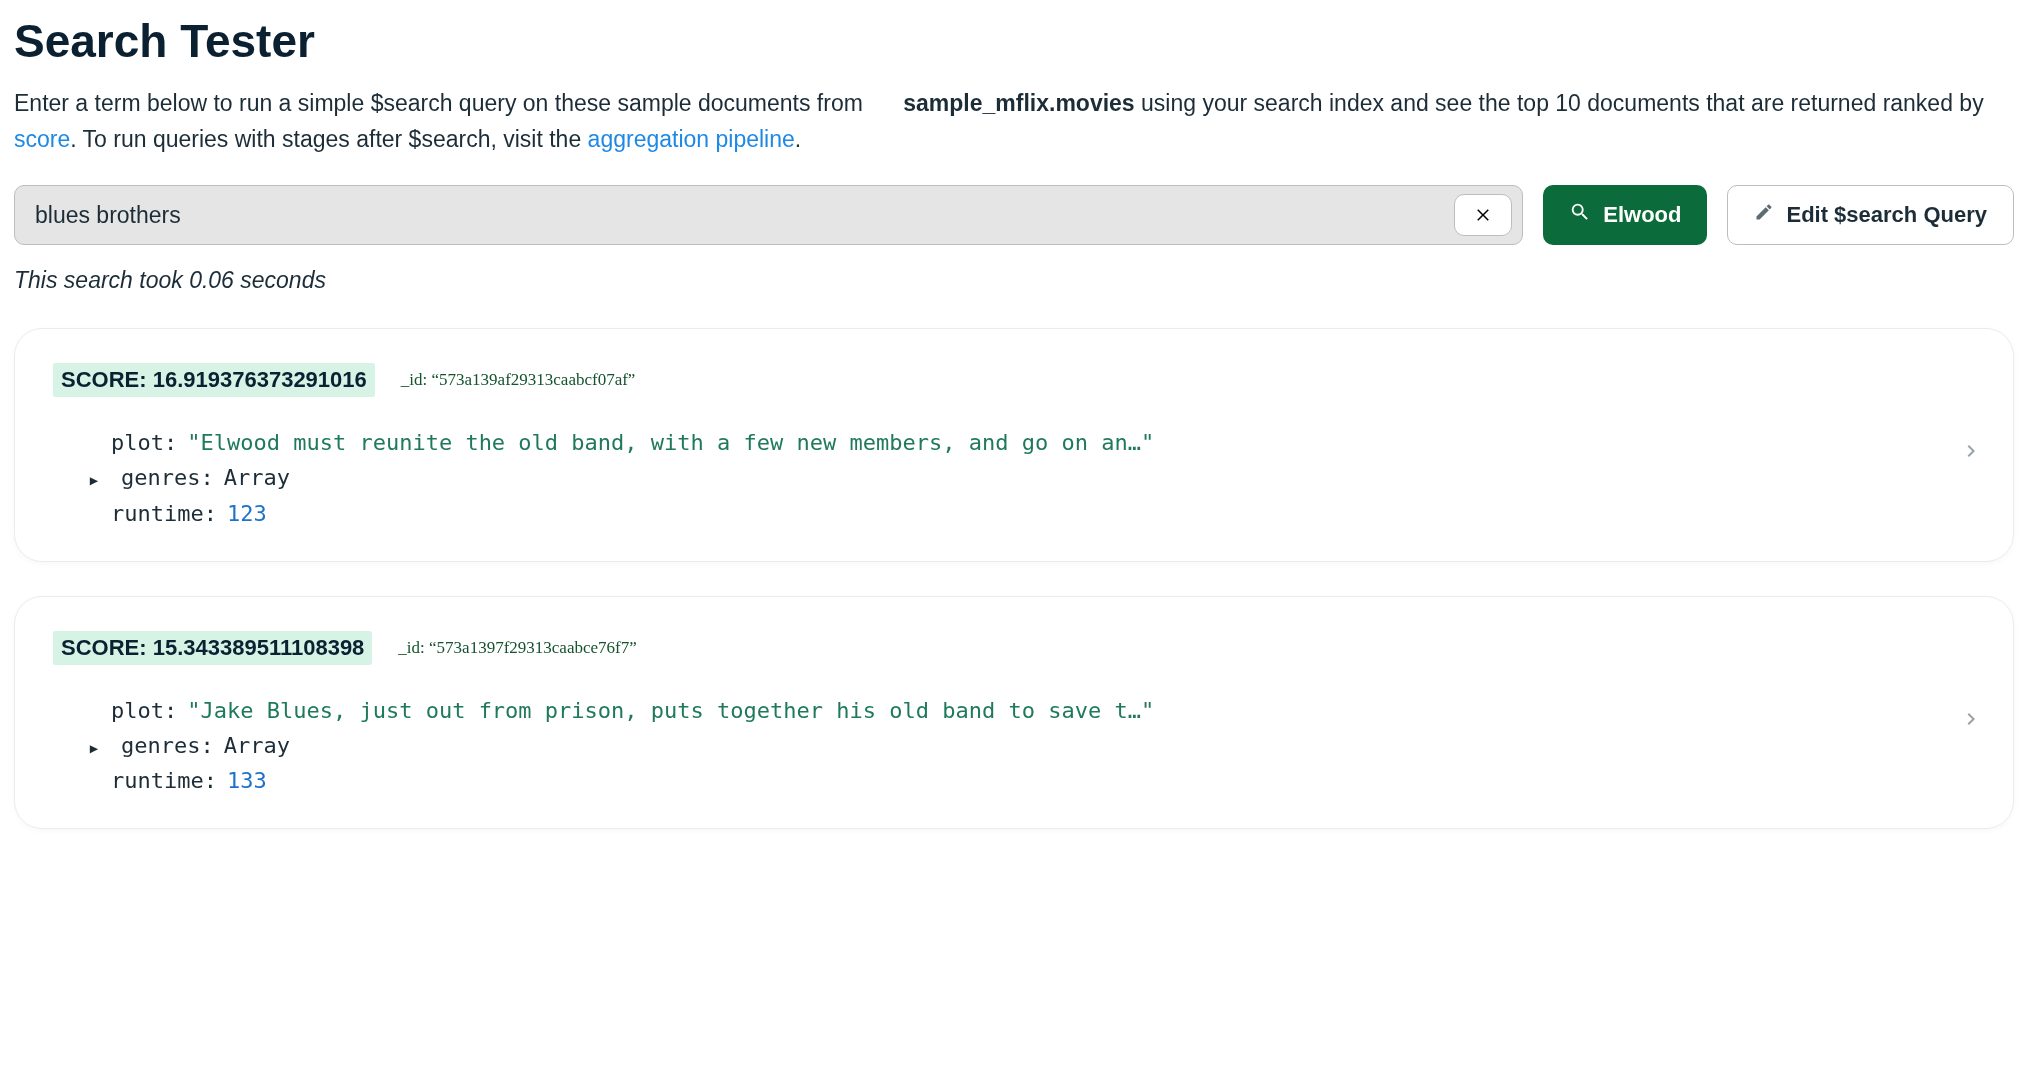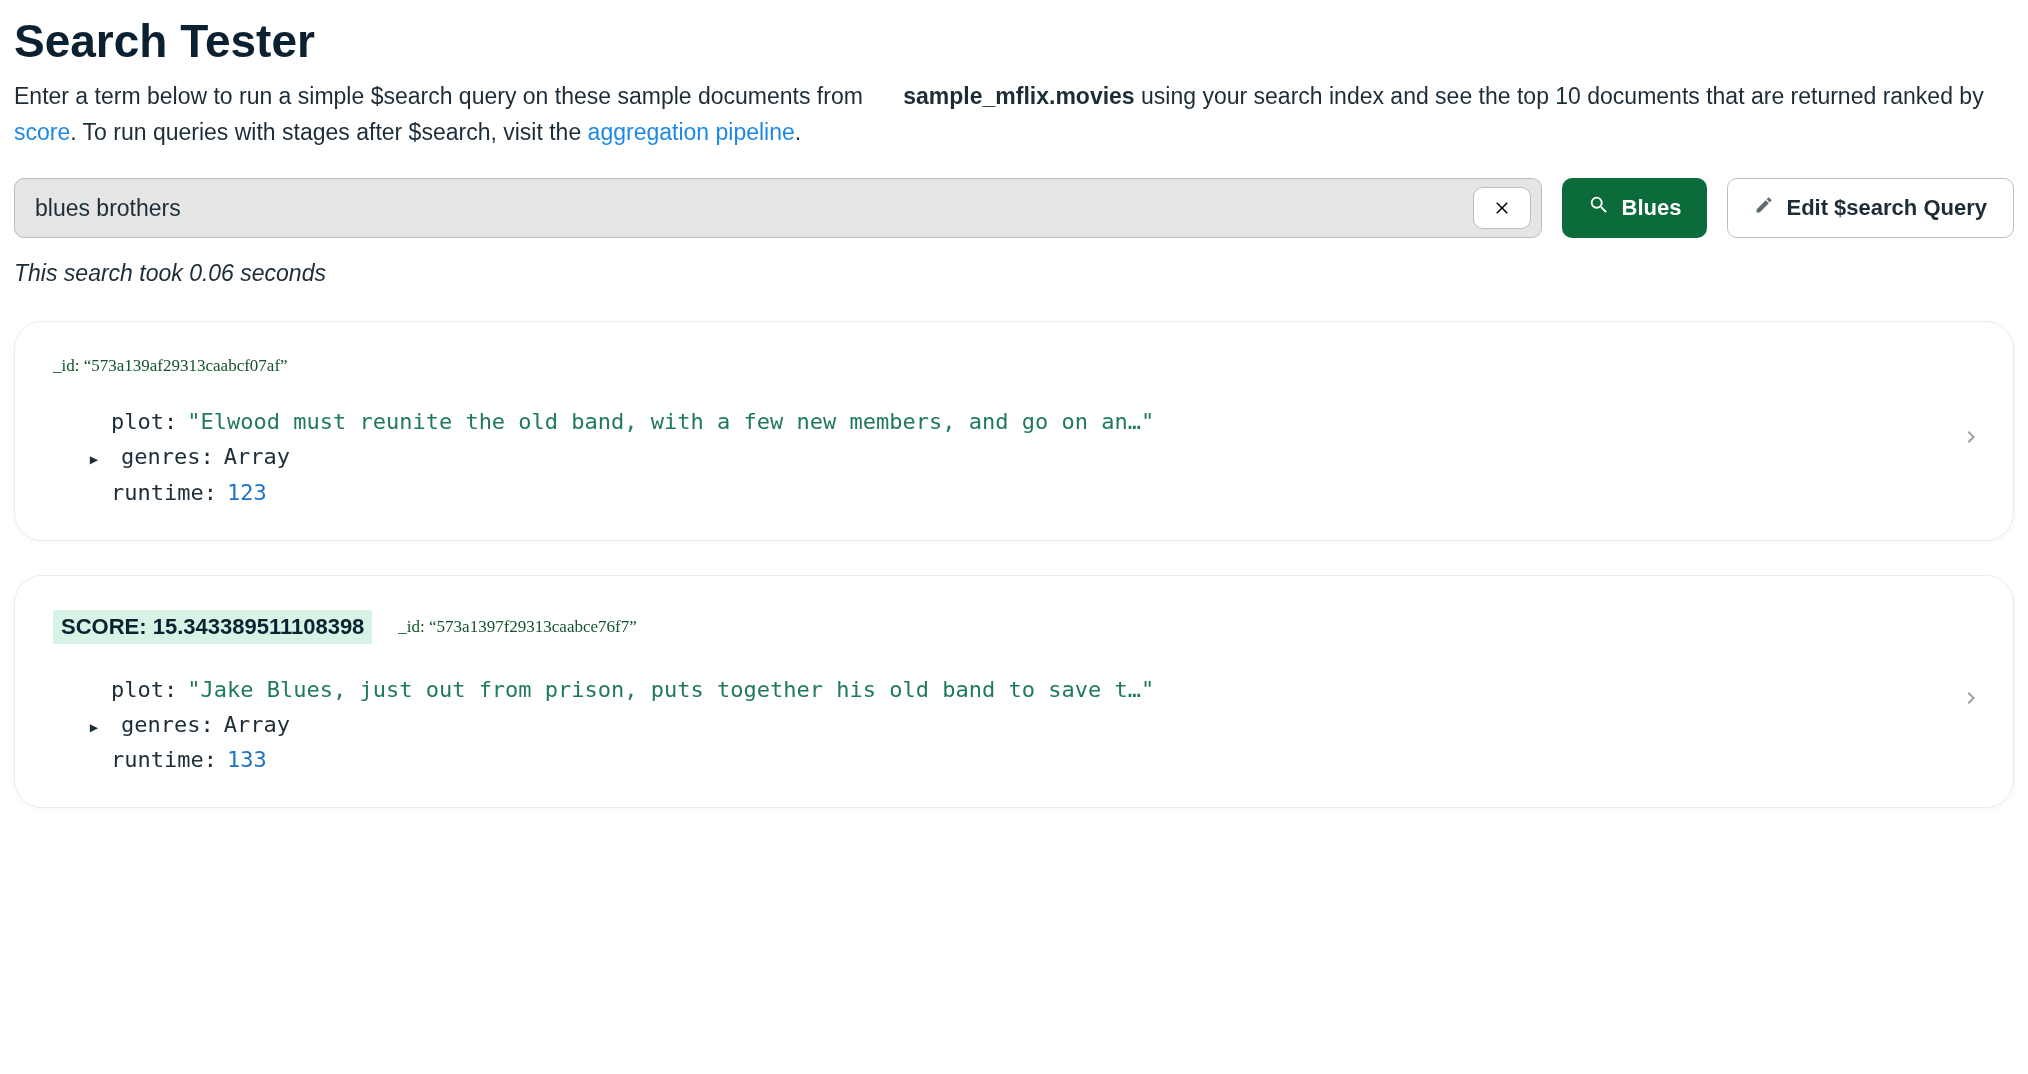--- a/index.html
+++ b/index.html
@@ -7,21 +7,21 @@
     font-family: -apple-system, BlinkMacSystemFont, "Segoe UI", Helvetica, Arial, sans-serif;
     background: #fff;
     padding: 14px;
     color: #1c2d38;
     font-size: 21px;
   }
   h1.page-title {
     font-size: 46px;
     font-weight: 700;
     color: #0b2030;
-    margin-bottom: 11px;
+    margin-bottom: 18px;
   }
   .intro {
     font-size: 23px;
     line-height: 1.55;
     color: #1c2d38;
     margin-bottom: 28px;
   }
   .intro strong { font-weight: 700; margin-left: 34px; }
   .intro a { color: #1e88e5; text-decoration: none; }
   .search-row {
@@ -172,36 +172,37 @@
           </svg>
       </span>
     </button>
   </div>
   <button class="btn btn-primary">
     <span>
       <svg viewBox="0 0 24 24">
           <path d="M15.5 14h-.79l-.28-.27A6.471 6.471 0 0016 9.5 6.5 6.5 0 109.5 16c1.61 0 3.09-.59 4.23-1.57l.27.28v.79l5 4.99L20.49 19l-4.99-5zm-6 0C7.01 14 5 11.99 5 9.5S7.01 5 9.5 5 14 7.01 14 9.5 11.99 14 9.5 14z"></path>
         </svg>
     </span>
-    <span>Blues</span>
+    <span>Elwood</span>
   </button>
   <button class="btn btn-secondary">
     <span>
       <svg viewBox="0 0 24 24">
           <path d="M3 17.25V21h3.75L17.81 9.94l-3.75-3.75L3 17.25zM20.71 7.04a1 1 0 000-1.41l-2.34-2.34a1 1 0 00-1.41 0l-1.83 1.83 3.75 3.75 1.83-1.83z"></path>
         </svg>
     </span>
     <span>Edit $search Query</span>
   </button>
 </div>
 
 <div class="status-line">This search took 0.06 seconds</div>
 
 <div class="result-card">
   <div class="result-header">
+    <span class="score-badge">SCORE: 16.919376373291016</span>
     <span class="id-text">
       <span>_id:</span>
       <span> </span>
       <span>“573a139af29313caabcf07af”</span>
     </span>
   </div>
   <div class="doc-body">
     <div class="doc-line">
       <span class="key">plot:</span>
       <span class="val-string">"Elwood must reunite the old band, with a few new members, and go on an…"</span>

